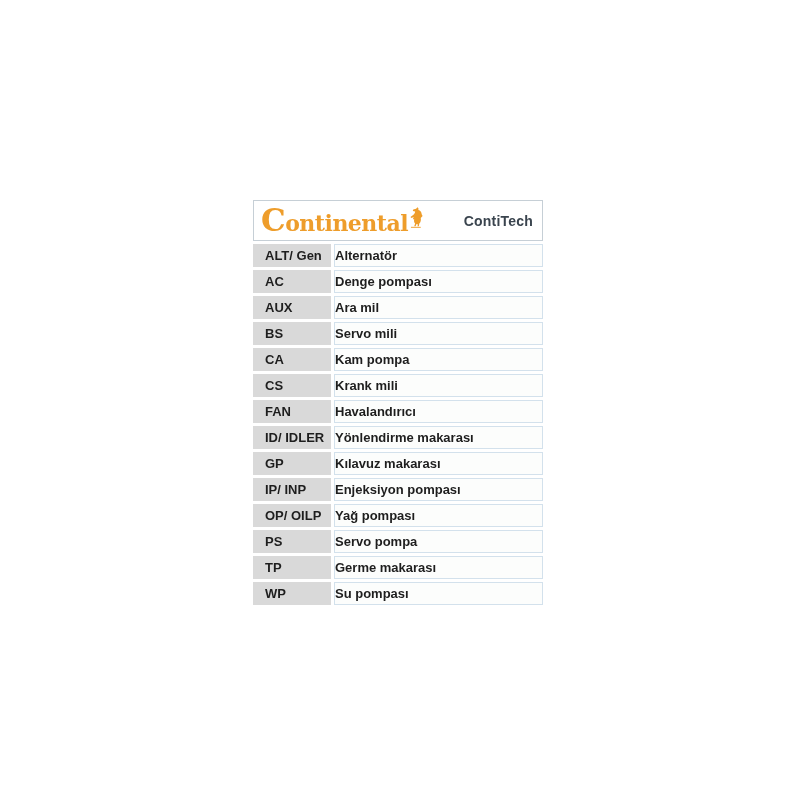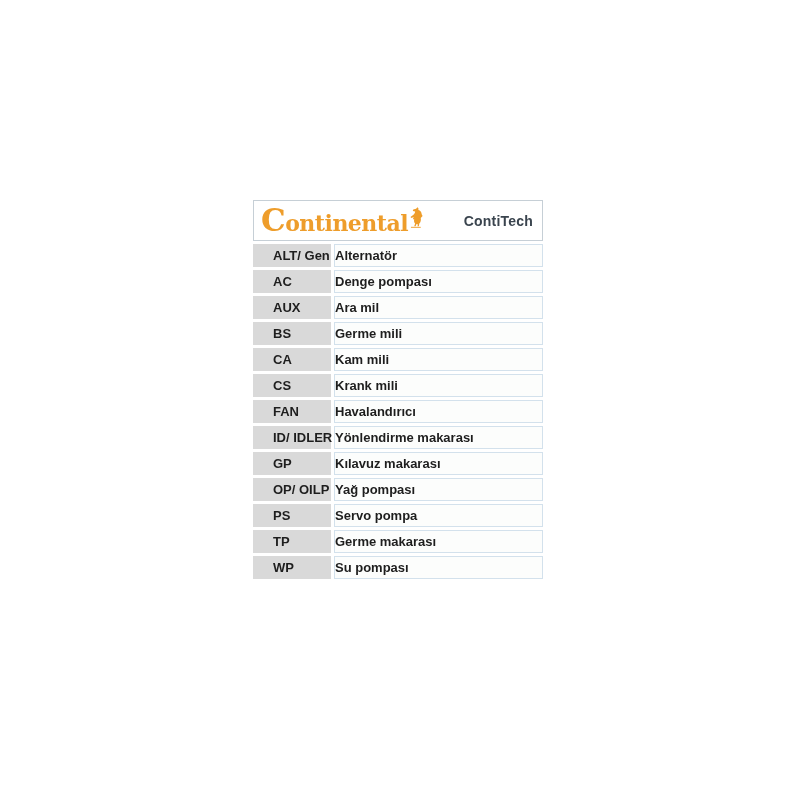--- a/index.html
+++ b/index.html
@@ -66,21 +66,21 @@
   }
   .abbr {
     box-sizing: border-box;
     width: 78px;
     background: var(--abbr_bg, #D9D9D9);
     color: var(--text_color, #1E1E1E);
     font-weight: bold;
     font-size: 13px;
     display: flex;
     align-items: center;
-    padding-left: 20px;
+    padding-left: 12px;
     white-space: nowrap;
   }
   .desc {
     box-sizing: border-box;
     flex: 1;
     margin-left: 3px;
     background: var(--desc_bg, #FCFDFC);
     border: 1px solid var(--desc_border, #D3E1EC);
     color: var(--text_color, #1E1E1E);
     font-weight: bold;
@@ -114,41 +114,45 @@
     <div class="trow">
       <div class="abbr">AC</div>
       <div class="desc">Denge pompası</div>
     </div>
     <div class="trow">
       <div class="abbr">AUX</div>
       <div class="desc">Ara mil</div>
     </div>
     <div class="trow">
       <div class="abbr">BS</div>
-      <div class="desc">Germe mili</div>
+      <div class="desc">Servo mili</div>
     </div>
     <div class="trow">
       <div class="abbr">CA</div>
-      <div class="desc">Kam mili</div>
+      <div class="desc">Kam pompa</div>
     </div>
     <div class="trow">
       <div class="abbr">CS</div>
       <div class="desc">Krank mili</div>
     </div>
     <div class="trow">
       <div class="abbr">FAN</div>
       <div class="desc">Havalandırıcı</div>
     </div>
     <div class="trow">
       <div class="abbr">ID/ IDLER</div>
       <div class="desc">Yönlendirme makarası</div>
     </div>
     <div class="trow">
       <div class="abbr">GP</div>
       <div class="desc">Kılavuz makarası</div>
+    </div>
+    <div class="trow">
+      <div class="abbr">IP/ INP</div>
+      <div class="desc">Enjeksiyon pompası</div>
     </div>
     <div class="trow">
       <div class="abbr">OP/ OILP</div>
       <div class="desc">Yağ pompası</div>
     </div>
     <div class="trow">
       <div class="abbr">PS</div>
       <div class="desc">Servo pompa</div>
     </div>
     <div class="trow">

